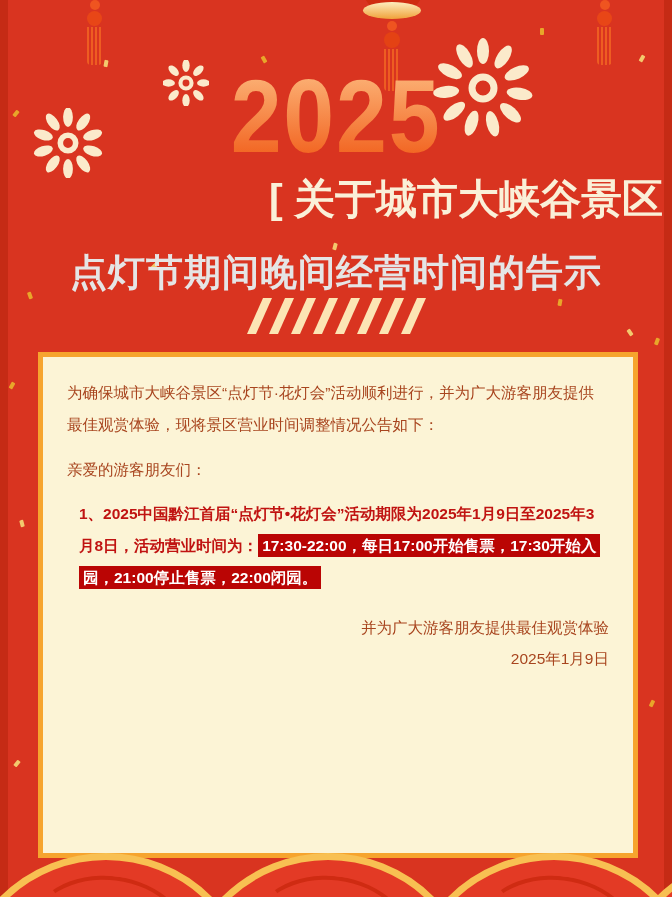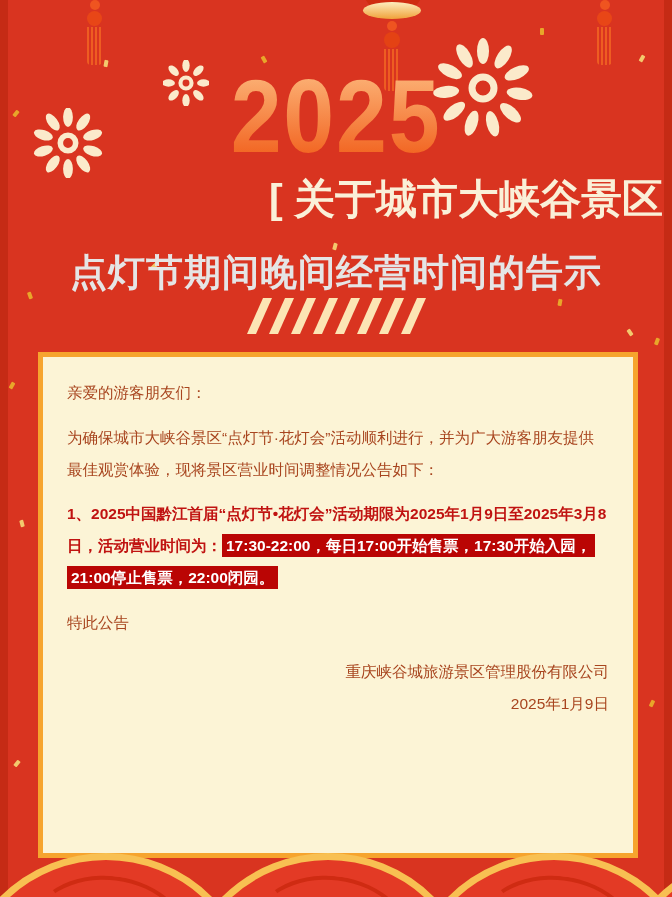--- a/index.html
+++ b/index.html
@@ -53,21 +53,21 @@
   .slashes .bar{width:9px;height:36px;background:#fce5b4;transform:skewX(-24deg);}
 
   
   .notice{
     position:absolute;left:38px;top:352px;width:600px;height:506px;z-index:5;
     background:#fcf4d6;border:5px solid #f6a42e;box-sizing:border-box;
     padding:20px 24px 16px 24px;
     font-size:15.5px;line-height:2.05;color:#a8451f;
   }
   .notice p{margin:0 0 13px 0;}
-  .notice .item-strong{color:#c01311;font-weight:bold;}
+  .notice .item-strong{color:#c01311;font-weight:bold;margin-left:12px;}
   .notice .hl{
     background:#ba0504;color:#ffffff;padding:3px 4px;
     -webkit-box-decoration-break:clone;box-decoration-break:clone;
   }
   .notice .signature{text-align:right;margin-top:18px;}
 
   
   .scallops{position:absolute;left:0;right:0;bottom:0;height:44px;z-index:6;}
   .sc{position:absolute;top:0;width:300px;height:300px;border-radius:50%;
       background:#e33a25;border:7px solid #f8c052;box-sizing:border-box;}
@@ -176,26 +176,25 @@
   <div class="bar"></div>
   <div class="bar"></div>
   <div class="bar"></div>
   <div class="bar"></div>
   <div class="bar"></div>
   <div class="bar"></div>
   <div class="bar"></div>
 </div>
 
 <div class="notice">
+  <p>为确保城市大峡谷景区“点灯节·花灯会”活动顺利进行，并为广大游客朋友提供最佳观赏体验，现将景区营业时间调整情况公告如下：</p>
   <p>亲爱的游客朋友们：</p>
-  <p>为确保城市大峡谷景区“点灯节·花灯会”活动顺利进行，并为广大游客朋友提供最佳观赏体验，现将景区营业时间调整情况公告如下：</p>
   <p class="item-strong"><span>1、2025中国黔江首届“点灯节•花灯会”活动期限为2025年1月9日至2025年3月8日，活动营业时间为：</span><span class="hl">17:30-22:00，每日17:00开始售票，17:30开始入园，21:00停止售票，22:00闭园。</span></p>
-  <p>特此公告</p>
   <div class="signature">
-    <div>重庆峡谷城旅游景区管理股份有限公司</div>
+    <div>并为广大游客朋友提供最佳观赏体验</div>
     <div>2025年1月9日</div>
   </div>
 </div>
 
 <div class="scallops">
   <div class="sc" style="left:-44px;"></div>
   <div class="sc z2" style="left:178px;"></div>
   <div class="sc" style="left:404px;"></div>
   <div class="sc z2" style="left:612px;"></div>
 </div>

